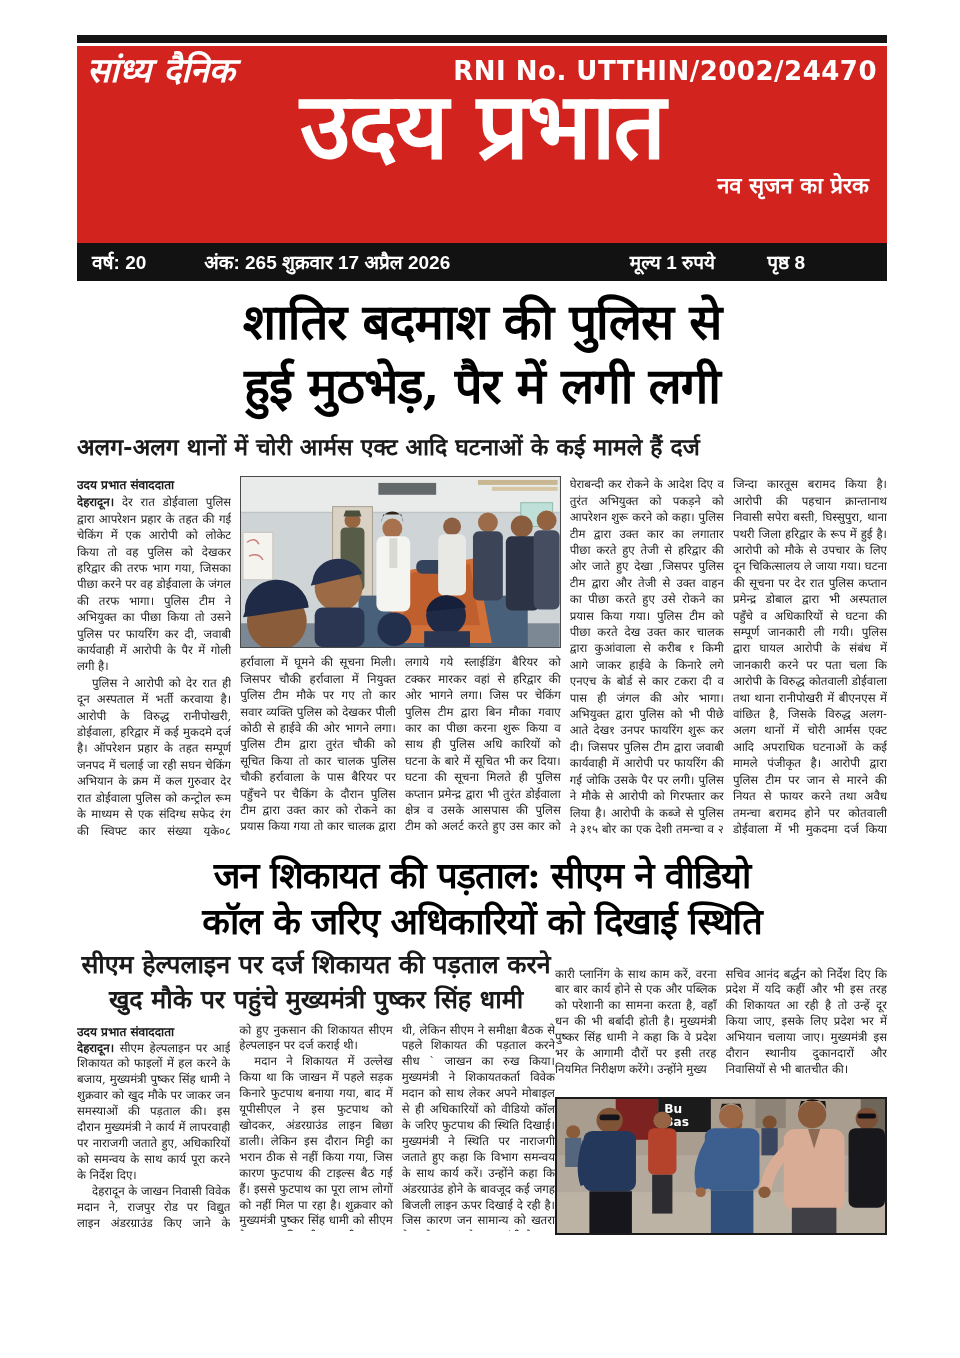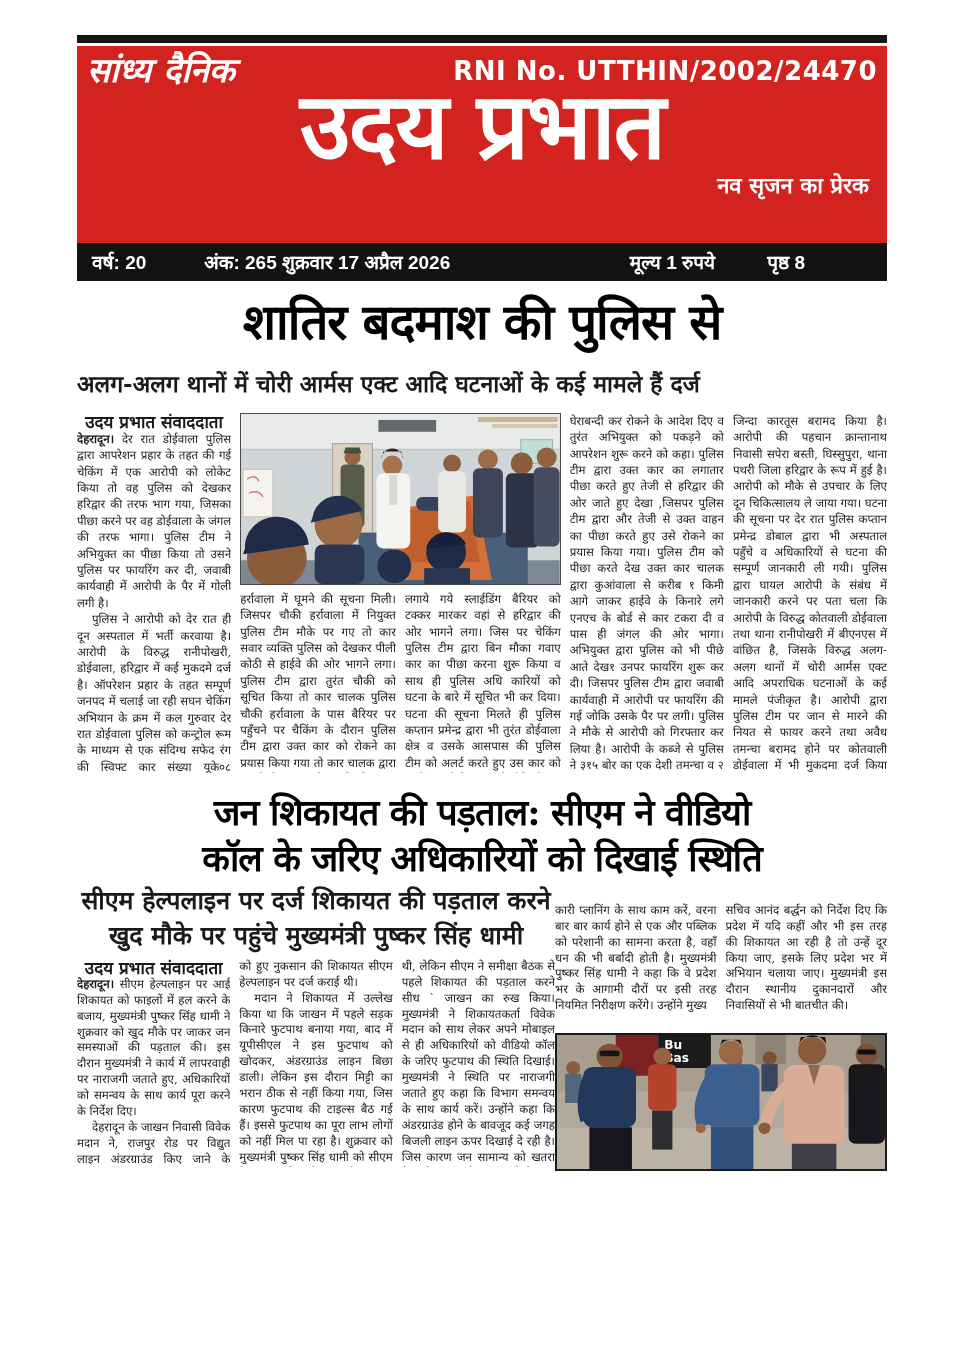--- a/index.html
+++ b/index.html
@@ -43,21 +43,21 @@
   .a1-body {
     display:flex; gap:9px; margin-top:14px; height:360px; overflow:hidden;
     font-size:11.6px; line-height:16.4px; text-align:justify;
   }
   .col { flex:1; overflow:hidden; }
   .a1-mid { flex:2.08; display:flex; flex-direction:column; min-width:0; }
   .photo-frame1 { height:172px; border:1px solid #4a4a4a; background:#cfd4d6; flex:none; }
   .photo-frame1 svg { display:block; width:100%; height:100%; }
   .a1-mid-cols { display:flex; gap:9px; margin-top:6px; flex:1; overflow:hidden; }
 
-  .byline { text-align:center; font-weight:bold; font-size:17px; line-height:18px; }
+  .byline { text-align:left; font-weight:bold; font-size:12px; line-height:18px; }
   p { margin:0; }
   p.indent { text-indent:15px; }
   .dateline { font-weight:bold; }
 
   .headline2 { margin-top:16px; text-align:center; font-weight:bold; color:#000;
     font-size:36px; line-height:1.28; letter-spacing:-1px; }
 
   .a2-content { display:flex; margin-top:2px; height:288px; overflow:hidden; }
   .a2-left { width:478px; flex:none; }
   .subhead2 { text-align:center; font-weight:bold; font-size:25px; line-height:1.40; }
@@ -87,20 +87,21 @@
 
   <div class="infobar">
     <span class="year">वर्ष: 20</span>
     <span class="issue">अंक: 265 शुक्रवार 17 अप्रैल 2026</span>
     <span class="price">मूल्य 1 रुपये</span>
     <span class="pages">पृष्ठ 8</span>
   </div>
 
   <div class="headline1">
     <div>शातिर बदमाश की पुलिस से</div>
+    <div>हुई मुठभेड़, पैर में लगी लगी</div>
   </div>
   <div class="subhead1">अलग-अलग थानों में चोरी आर्मस एक्ट आदि घटनाओं के कई मामले हैं दर्ज</div>
 
   <div class="a1-body">
     <div class="col">
       <div class="byline">उदय प्रभात संवाददाता</div>
       <p><span class="dateline">देहरादून।</span> <span>देर रात डोईवाला पुलिस द्वारा आपरेशन प्रहार के तहत की गई चेकिंग में एक आरोपी को लोकेट किया तो वह पुलिस को देखकर हरिद्वार की तरफ भाग गया, जिसका पीछा करने पर वह डोईवाला के जंगल की तरफ भागा। पुलिस टीम ने अभियुक्त का पीछा किया तो उसने पुलिस पर फायरिंग कर दी, जवाबी कार्यवाही में आरोपी के पैर में गोली लगी है।</span></p>
       <p class="indent">पुलिस ने आरोपी को देर रात ही दून अस्पताल में भर्ती करवाया है। आरोपी के विरुद्ध रानीपोखरी, डोईवाला, हरिद्वार में कई मुकदमे दर्ज है। ऑपरेशन प्रहार के तहत सम्पूर्ण जनपद में चलाई जा रही सघन चेकिंग अभियान के क्रम में कल गुरुवार देर रात डोईवाला पुलिस को कन्ट्रोल रूम के माध्यम से एक संदिग्ध सफेद रंग की स्विफ्ट कार संख्या यूके०८ टीए-९१९३ के पीली कोठी,</p>
     </div>
 

